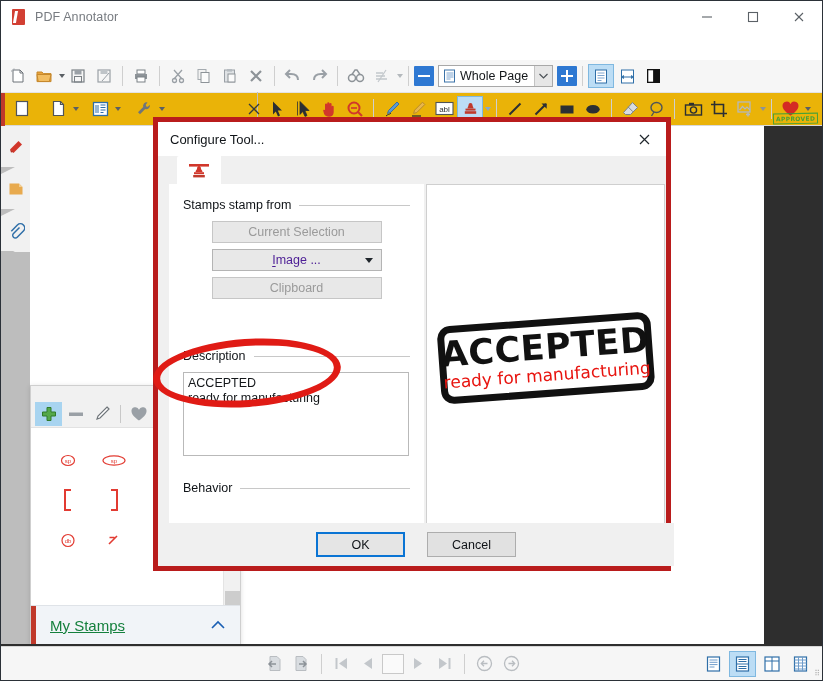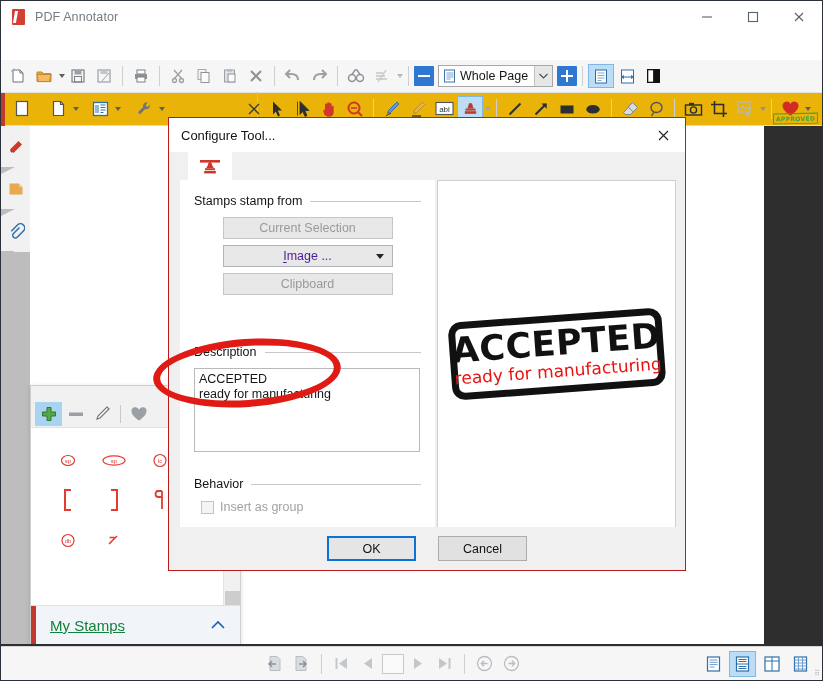--- a/index.html
+++ b/index.html
@@ -192,22 +192,22 @@
   .sp-footer .chev { margin-left: auto; margin-right: 14px; color: #1a5fb4; }
   .sp-scroll {
     position: absolute; right: 0; top: 42px; width: 17px; height: 219px; background: #f1f1f1;
     border-left: 1px solid #e4e4e4;
   }
   .sp-scroll .thumb { position: absolute; top: 163px; left: 1px; width: 15px; height: 28px; background: #cdcdcd; }
   .sp-scroll .dn { position: absolute; bottom: 2px; left: 4px; color: #606060; font-size: 10px; }
 
   
   .dialog {
-    position: absolute; left: 167px; top: 116px; width: 518px; height: 454px;
-    background: #f0f0f0; border: 1px solid #b91c1c;
+    position: absolute; left: 152px; top: 116px; width: 518px; height: 454px;
+    background: #f0f0f0; border: 5px solid #b91c1c;
   }
   .dlg-title {
     height: 34px; background: #ffffff; display: flex; align-items: center;
     padding-left: 12px;
   }
   .dlg-title .t { font-size: 13px; color: #101418; }
   .dlg-title .x {
     margin-left: auto; width: 44px; height: 33px; display: flex; align-items: center; justify-content: center;
     color: #20262c;
   }
@@ -802,24 +802,20 @@
           <span class="gt">Description</span>
           <span class="gl"></span>
         </div>
         <div class="desc-box">ACCEPTED
 ready for manufacturing</div>
 
         <div class="grp-head" style="margin-top:25px">
           <span class="gt">Behavior</span>
           <span class="gl"></span>
         </div>
-        <div class="chk-row" style="margin-left:7px">
-          <span class="chk"></span>
-          <span class="chk-lbl">Insert as group</span>
-        </div>
       </div>
 
       <div class="panel-right">
         <div class="stamp-prev">
           <div class="frame"></div>
           <div class="l1">ACCEPTED</div>
           <div class="l2">ready for manufacturing</div>
         </div>
       </div>
     </div>

